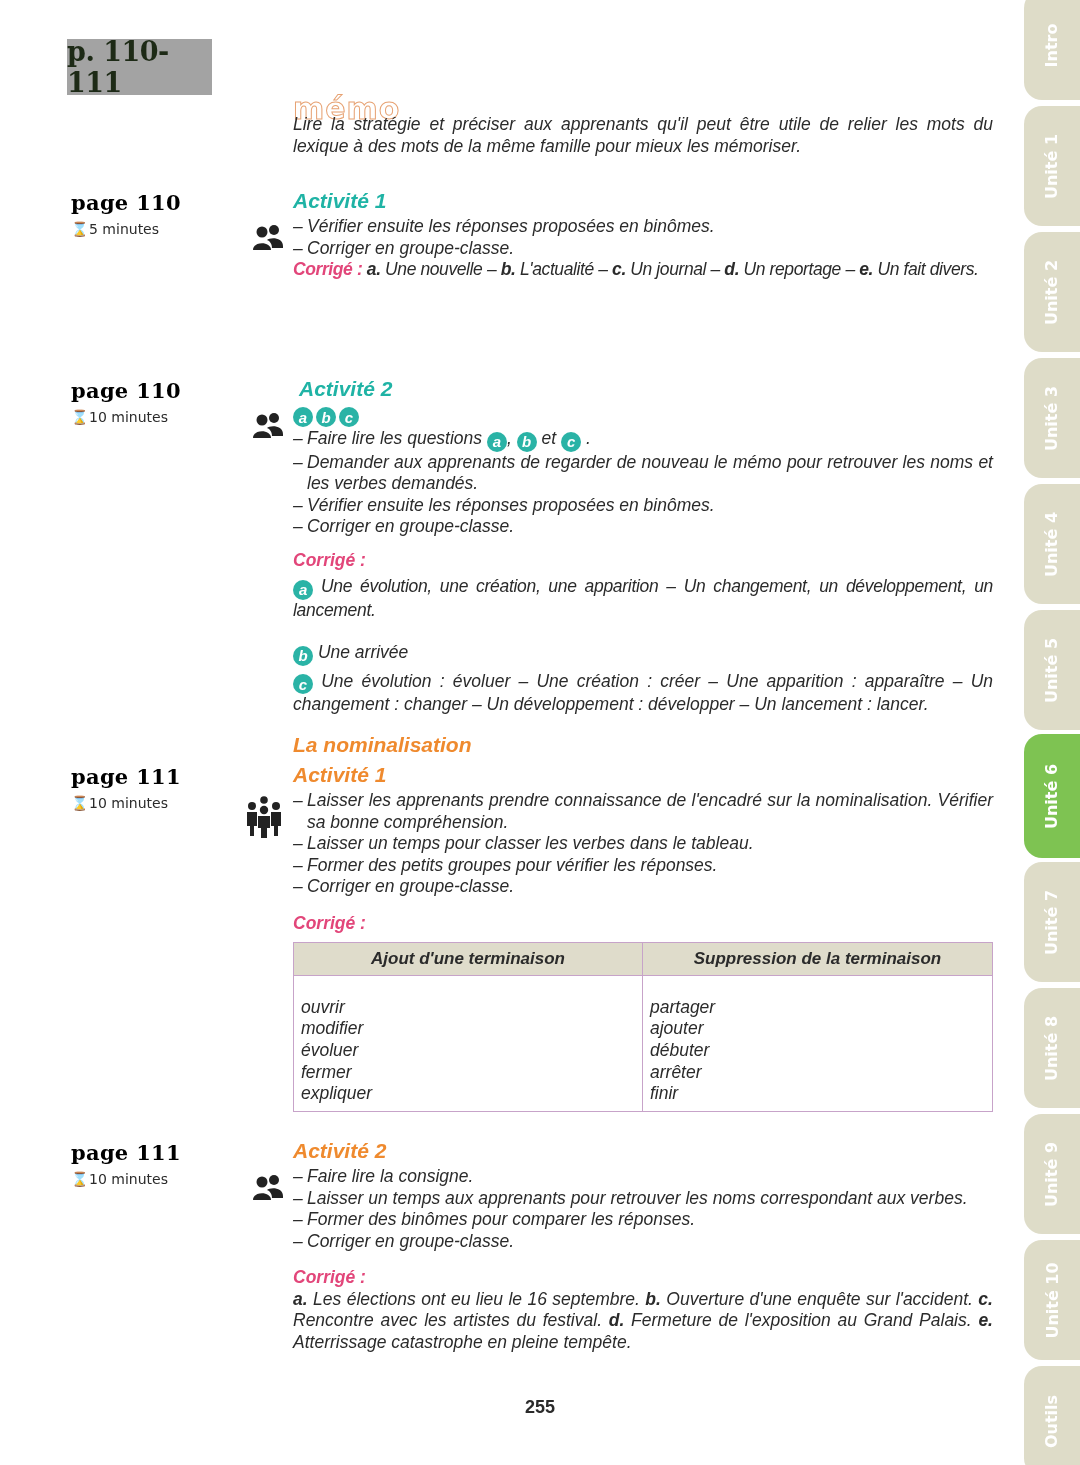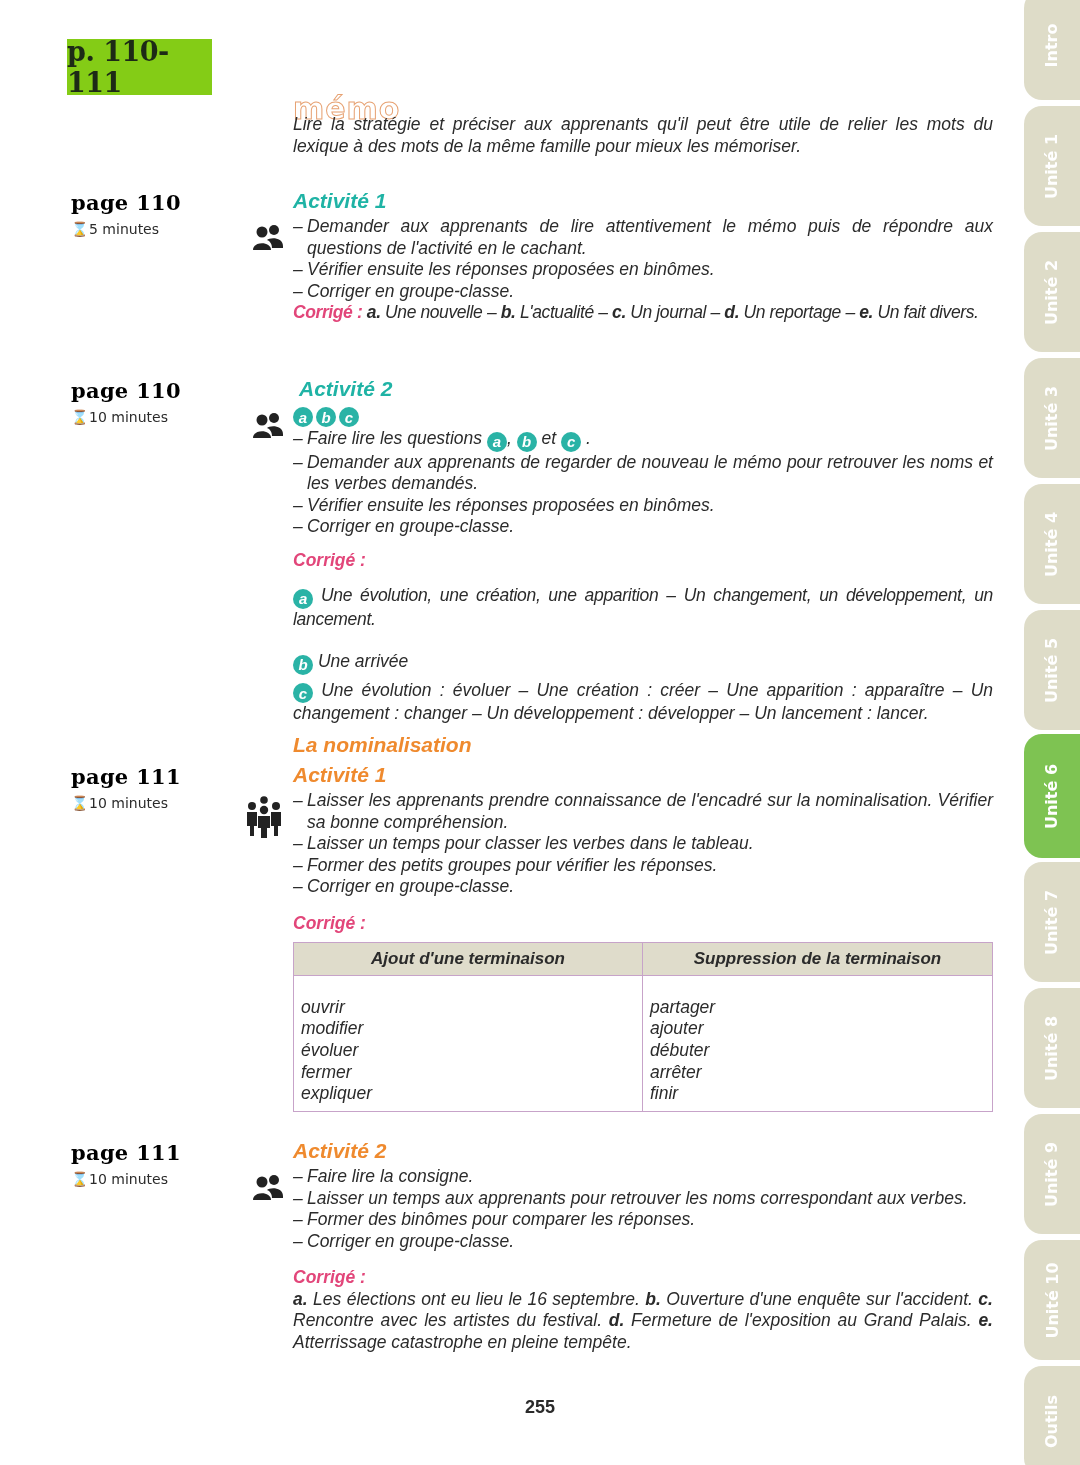--- a/index.html
+++ b/index.html
@@ -1,21 +1,21 @@
 <!DOCTYPE html>
 <html><head>
 <meta charset="utf-8">
 <style>
   * { box-sizing: border-box; margin: 0; padding: 0; }
   html, body { width: 1080px; height: 1465px; background: #ffffff; overflow: hidden; }
   body { position: relative; font-family: "Liberation Sans", sans-serif; color: #2b2b2b; }
 
   .page-range {
     position: absolute; left: 67px; top: 39px; width: 145px; height: 56px;
-    background: #84cc16; color: #1d2a16;
+    background: #a3a3a3; color: #1d2a16;
     font-family: "DejaVu Serif", serif; font-weight: bold; font-size: 27px;
     display: flex; align-items: center; justify-content: center; letter-spacing: -0.5px;
   }
   .memo-title {
     position: absolute; left: 293px; top: 60px;
     font-family: "DejaVu Sans", sans-serif; font-weight: bold; font-size: 30px;
     color: #fff; -webkit-text-stroke: 1px #e7a273; letter-spacing: 1px; margin-top: 31px;
   }
 
   .left-meta { position: absolute; left: 71px; }
@@ -85,21 +85,20 @@
 </div>
 <svg class="people-icon" style="top:224px;" viewBox="0 0 32 28">
   <circle cx="10" cy="8" r="5.5" fill="#222"></circle>
     <circle cx="22" cy="6" r="5" fill="#222"></circle>
   <path d="M1 26 C1 17 19 17 19 26 Z" fill="#222"></path>
     <path d="M15 16 C18 13 31 13 31 22 L31 24 L20 24 C20 20 18 17 15 16Z" fill="#222"></path>
 </svg>
 <div class="main" style="top:188px;">
   <div class="h-teal">Activité 1</div>
   <ul class="dash" style="margin-top:2px;">
-    <li>Demander aux apprenants de lire attentivement le mémo puis de répondre aux questions de l'activité en le cachant.</li>
     <li>Vérifier ensuite les réponses proposées en binômes.</li>
     <li>Corriger en groupe-classe.</li>
   </ul>
   <div style="letter-spacing:-0.4px;">
     <span class="corr-label">Corrigé :</span>
     <b>a.</b> <span>Une nouvelle –</span>
     <b>b.</b> <span>L'actualité –</span>
     <b>c.</b> <span>Un journal –</span>
     <b>d.</b> <span>Un reportage –</span>
     <b>e.</b> <span>Un fait divers.</span>
@@ -133,21 +132,21 @@
       <span class="badge">b</span>
       <span>et</span>
       <span class="badge">c</span>
       <span>.</span>
     </li>
     <li>Demander aux apprenants de regarder de nouveau le mémo pour retrouver les noms et les verbes demandés.</li>
     <li>Vérifier ensuite les réponses proposées en binômes.</li>
     <li>Corriger en groupe-classe.</li>
   </ul>
   <div class="corr-label" style="margin-top:12px;">Corrigé :</div>
-  <div class="para" style="margin-top:14px; letter-spacing:-0.3px;">
+  <div class="para" style="margin-top:5px; letter-spacing:-0.3px;">
     <span class="badge">a</span>
     <span>Une évolution, une création, une apparition – Un changement, un développement, un lancement.</span>
   </div>
   <div class="para" style="margin-top:21px;">
     <span class="badge">b</span>
     <span>Une arrivée</span>
   </div>
   <div class="para" style="margin-top:5px;">
     <span class="badge">c</span>
     <span>Une évolution : évoluer – Une création : créer – Une apparition : apparaître – Un changement : changer – Un développement : développer – Un lancement : lancer.</span>

